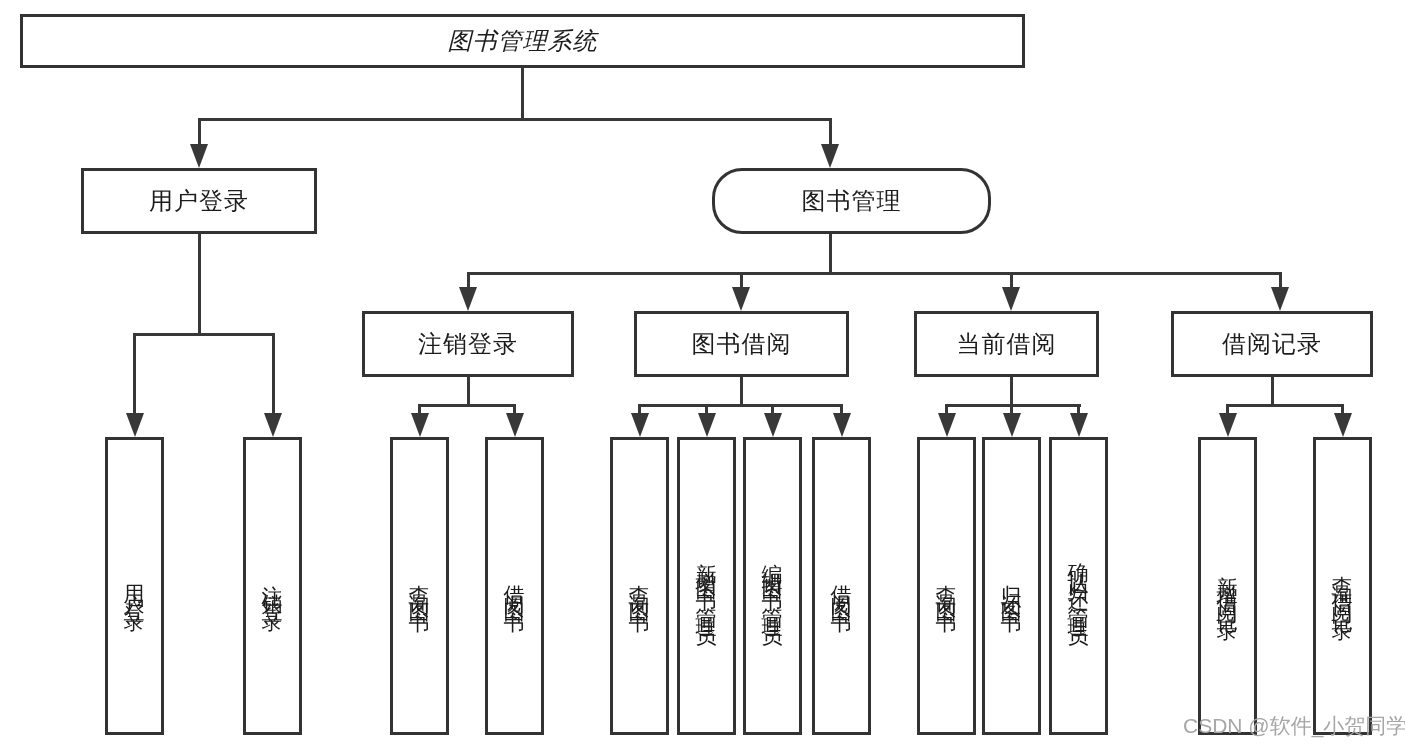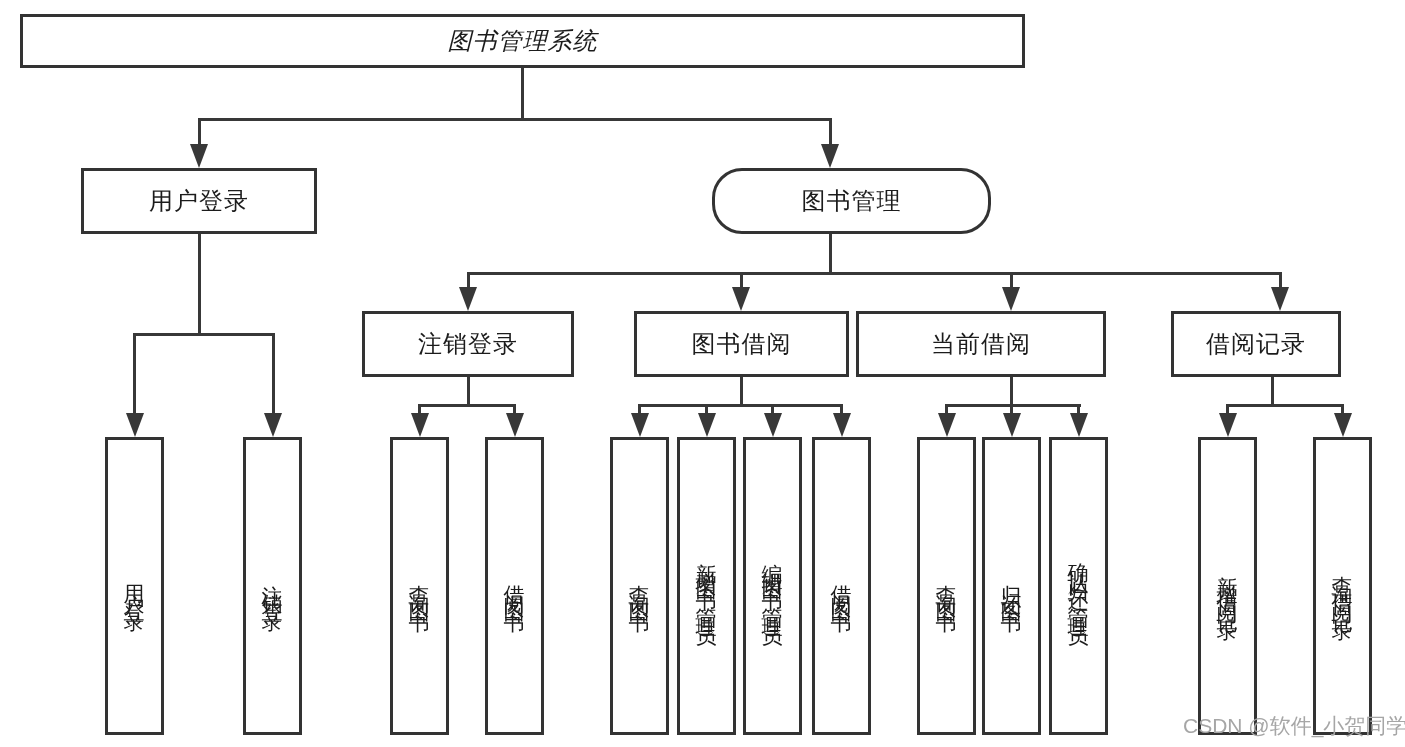--- a/index.html
+++ b/index.html
@@ -106,24 +106,24 @@
   <div class="arr" style="left:1002px; top:287px;"></div>
   <div class="vl" style="left:1278.5px; top:272px; height:18px;"></div>
   <div class="arr" style="left:1271px; top:287px;"></div>
 
   <div class="node" style="left:362px; top:311px; width:212px; height:66px;">
     <span>注销登录</span>
   </div>
   <div class="node" style="left:634px; top:311px; width:215px; height:66px;">
     <span>图书借阅</span>
   </div>
-  <div class="node" style="left:856px; top:311px; width:250px; height:66px;">
+  <div class="node" style="left:914px; top:311px; width:185px; height:66px;">
     <span>当前借阅</span>
   </div>
-  <div class="node" style="left:1171px; top:311px; width:170px; height:66px;">
+  <div class="node" style="left:1171px; top:311px; width:202px; height:66px;">
     <span>借阅记录</span>
   </div>
 
   <div class="vl" style="left:466.5px; top:375px; height:32px;"></div>
   <div class="hl" style="left:417.5px; top:404px; width:98px;"></div>
   <div class="vl" style="left:418px; top:404px; height:11px;"></div>
   <div class="arr" style="left:410.5px; top:413px;"></div>
   <div class="vl" style="left:513px; top:404px; height:11px;"></div>
   <div class="arr" style="left:505.5px; top:413px;"></div>
 

